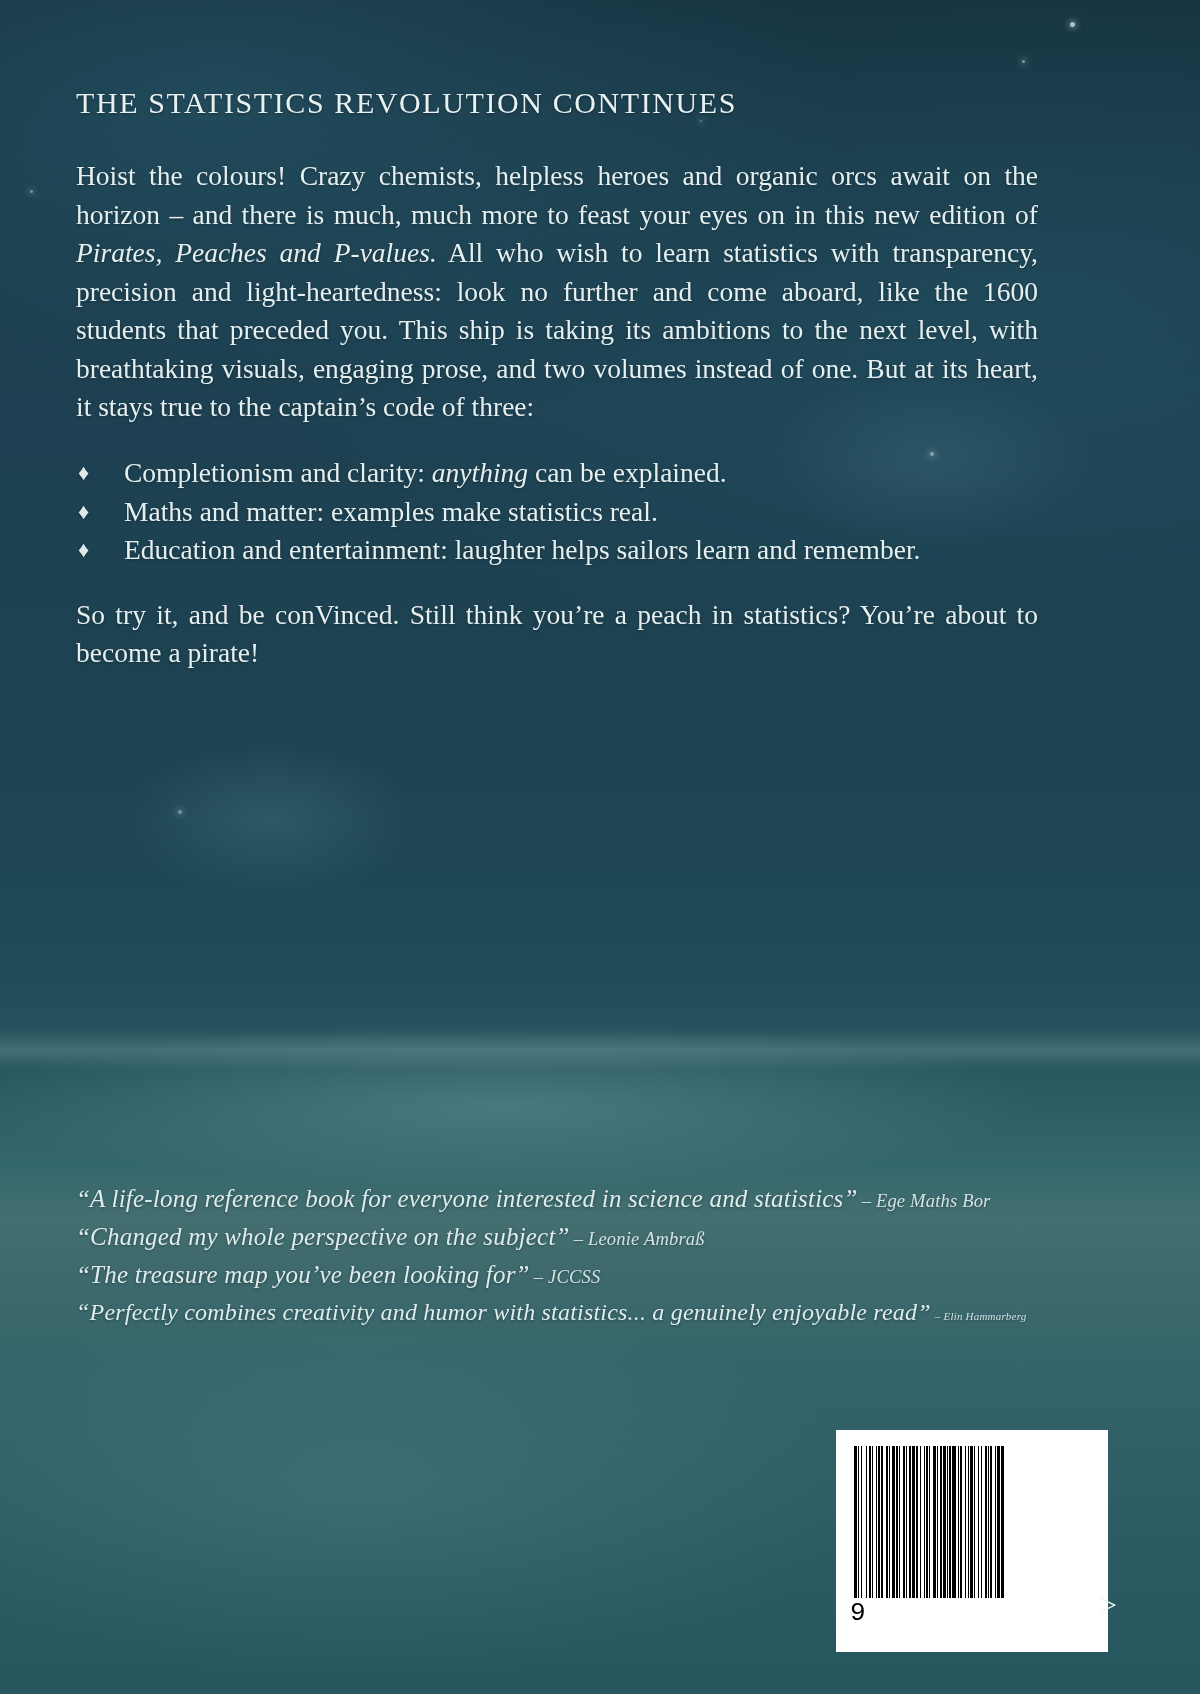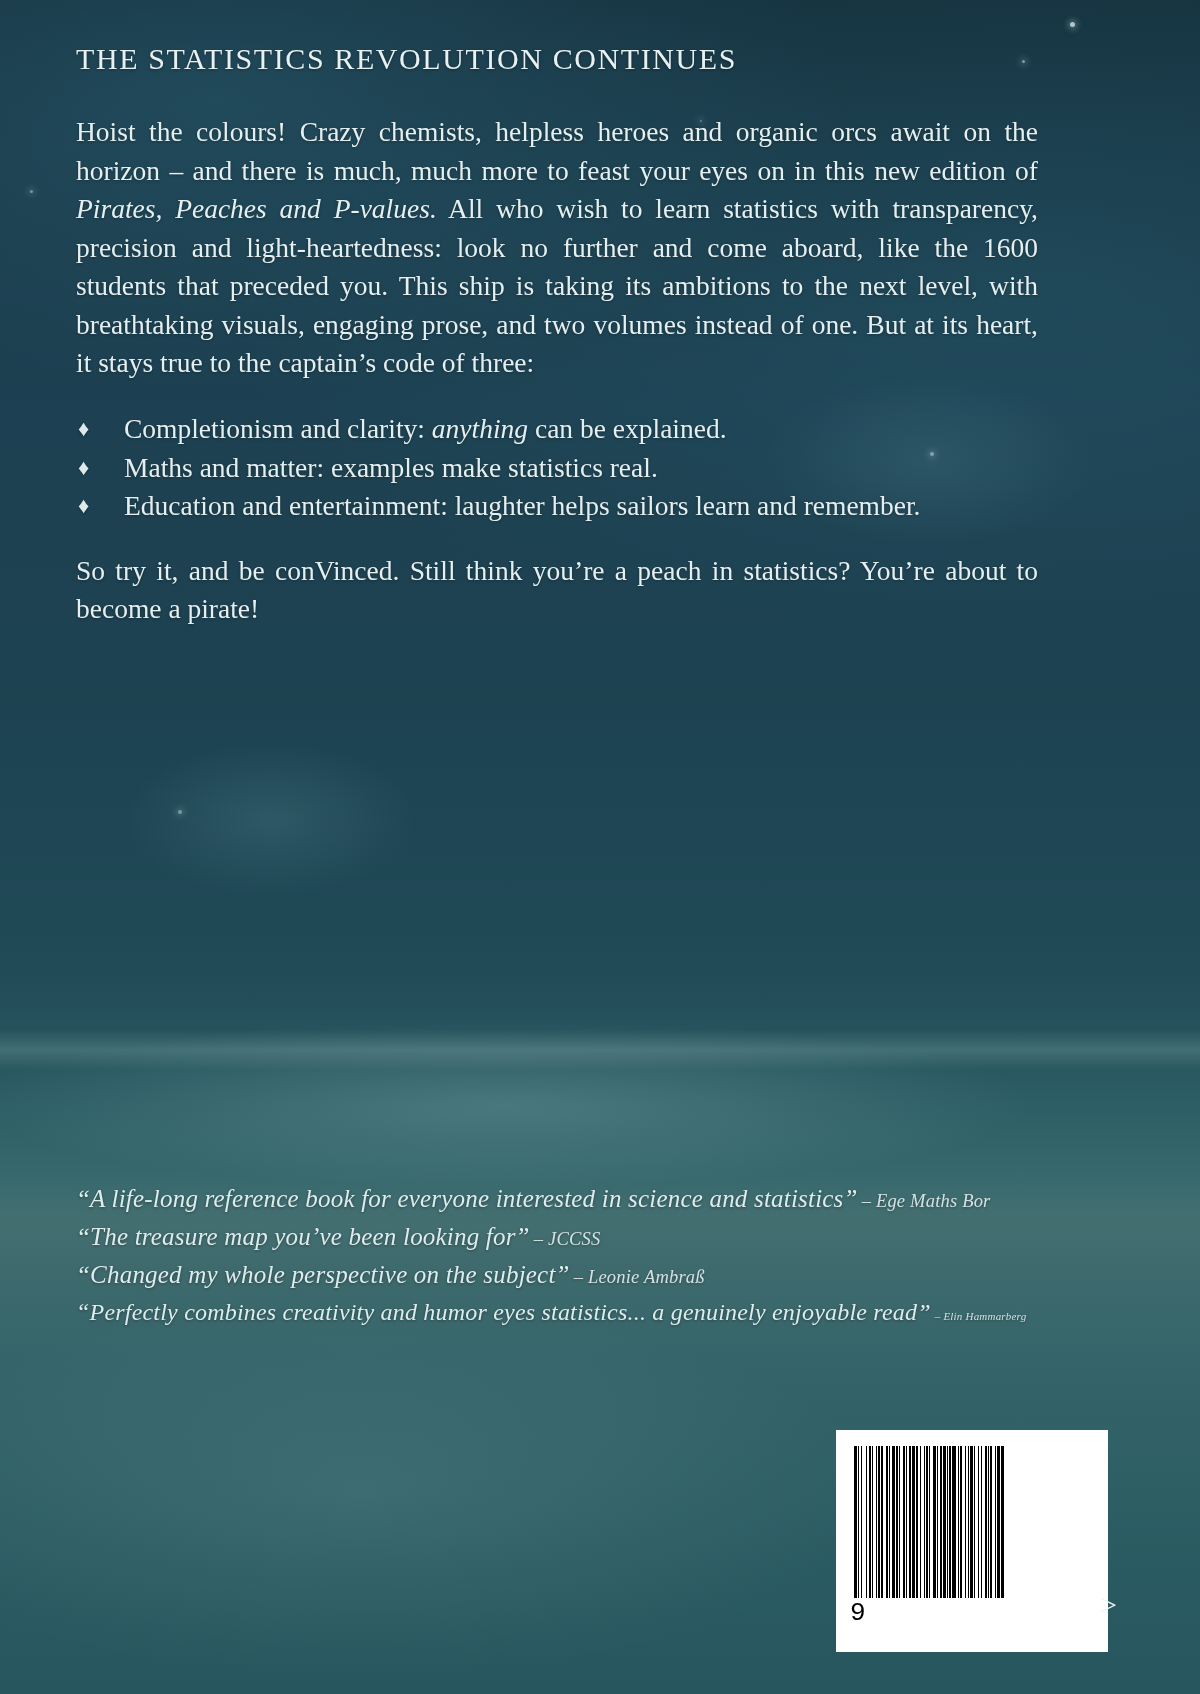--- a/index.html
+++ b/index.html
@@ -73,21 +73,21 @@
 
   
   .content {
     position: absolute;
     left: 76px;
     top: 0;
     width: 962px;
     color: #e4eef0;
   }
   .blurb-heading {
-    margin-top: 42px;
+    margin-top: 86px;
     font-size: 30px;
     letter-spacing: 1.6px;
     color: #e8f1f2;
     font-weight: 400;
     line-height: 1.1;
     text-shadow: 0 1px 3px rgba(0,0,0,0.35);
   }
   .blurb-body {
     margin-top: 38px;
     font-size: 27.5px;
@@ -232,23 +232,23 @@
       <li><span class="dia">♦</span><span>Completionism and clarity: </span><i>anything</i><span> can be explained.</span></li>
       <li><span class="dia">♦</span><span>Maths and matter: examples make statistics real.</span></li>
       <li><span class="dia">♦</span><span>Education and entertainment: laughter helps sailors learn and remember.</span></li>
     </ul>
 
     <p class="blurb-closing">So try it, and be conVinced. Still think you’re a peach in statistics? You’re about to become a pirate!</p>
   </div>
 
   <div class="reviews">
     <div class="review-line r1"><span class="quote">“A life-long reference book for everyone interested in science and statistics”</span> <span class="attr">– Ege Maths Bor</span></div>
+    <div class="review-line r3"><span class="quote">“Changed my whole perspective on the subject”</span> <span class="attr">– Leonie Ambraß</span></div>
     <div class="review-line r2"><span class="quote">“The treasure map you’ve been looking for”</span> <span class="attr">– JCCSS</span></div>
-    <div class="review-line r3"><span class="quote">“Changed my whole perspective on the subject”</span> <span class="attr">– Leonie Ambraß</span></div>
-    <div class="review-line r4"><span class="quote">“Perfectly combines creativity and humor eyes statistics... a genuinely enjoyable read”</span> <span class="attr">– Elin Hammarberg</span></div>
+    <div class="review-line r4"><span class="quote">“Perfectly combines creativity and humor with statistics... a genuinely enjoyable read”</span> <span class="attr">– Elin Hammarberg</span></div>
   </div>
 
   <div class="barcode-box">
     <div class="barcode-bars" id="barcode-bars">
         <span class="b" style="width: 3.15px; background: rgb(0, 0, 0); margin-right: 0px;"></span>
         <span class="b" style="width: 1.05px; background: transparent; margin-right: 0px;"></span>
         <span class="b" style="width: 1.05px; background: rgb(0, 0, 0); margin-right: 0px;"></span>
         <span class="b" style="width: 2.1px; background: transparent; margin-right: 0px;"></span>
         <span class="b" style="width: 1.05px; background: rgb(0, 0, 0); margin-right: 0px;"></span>
         <span class="b" style="width: 3.15px; background: transparent; margin-right: 0px;"></span>

